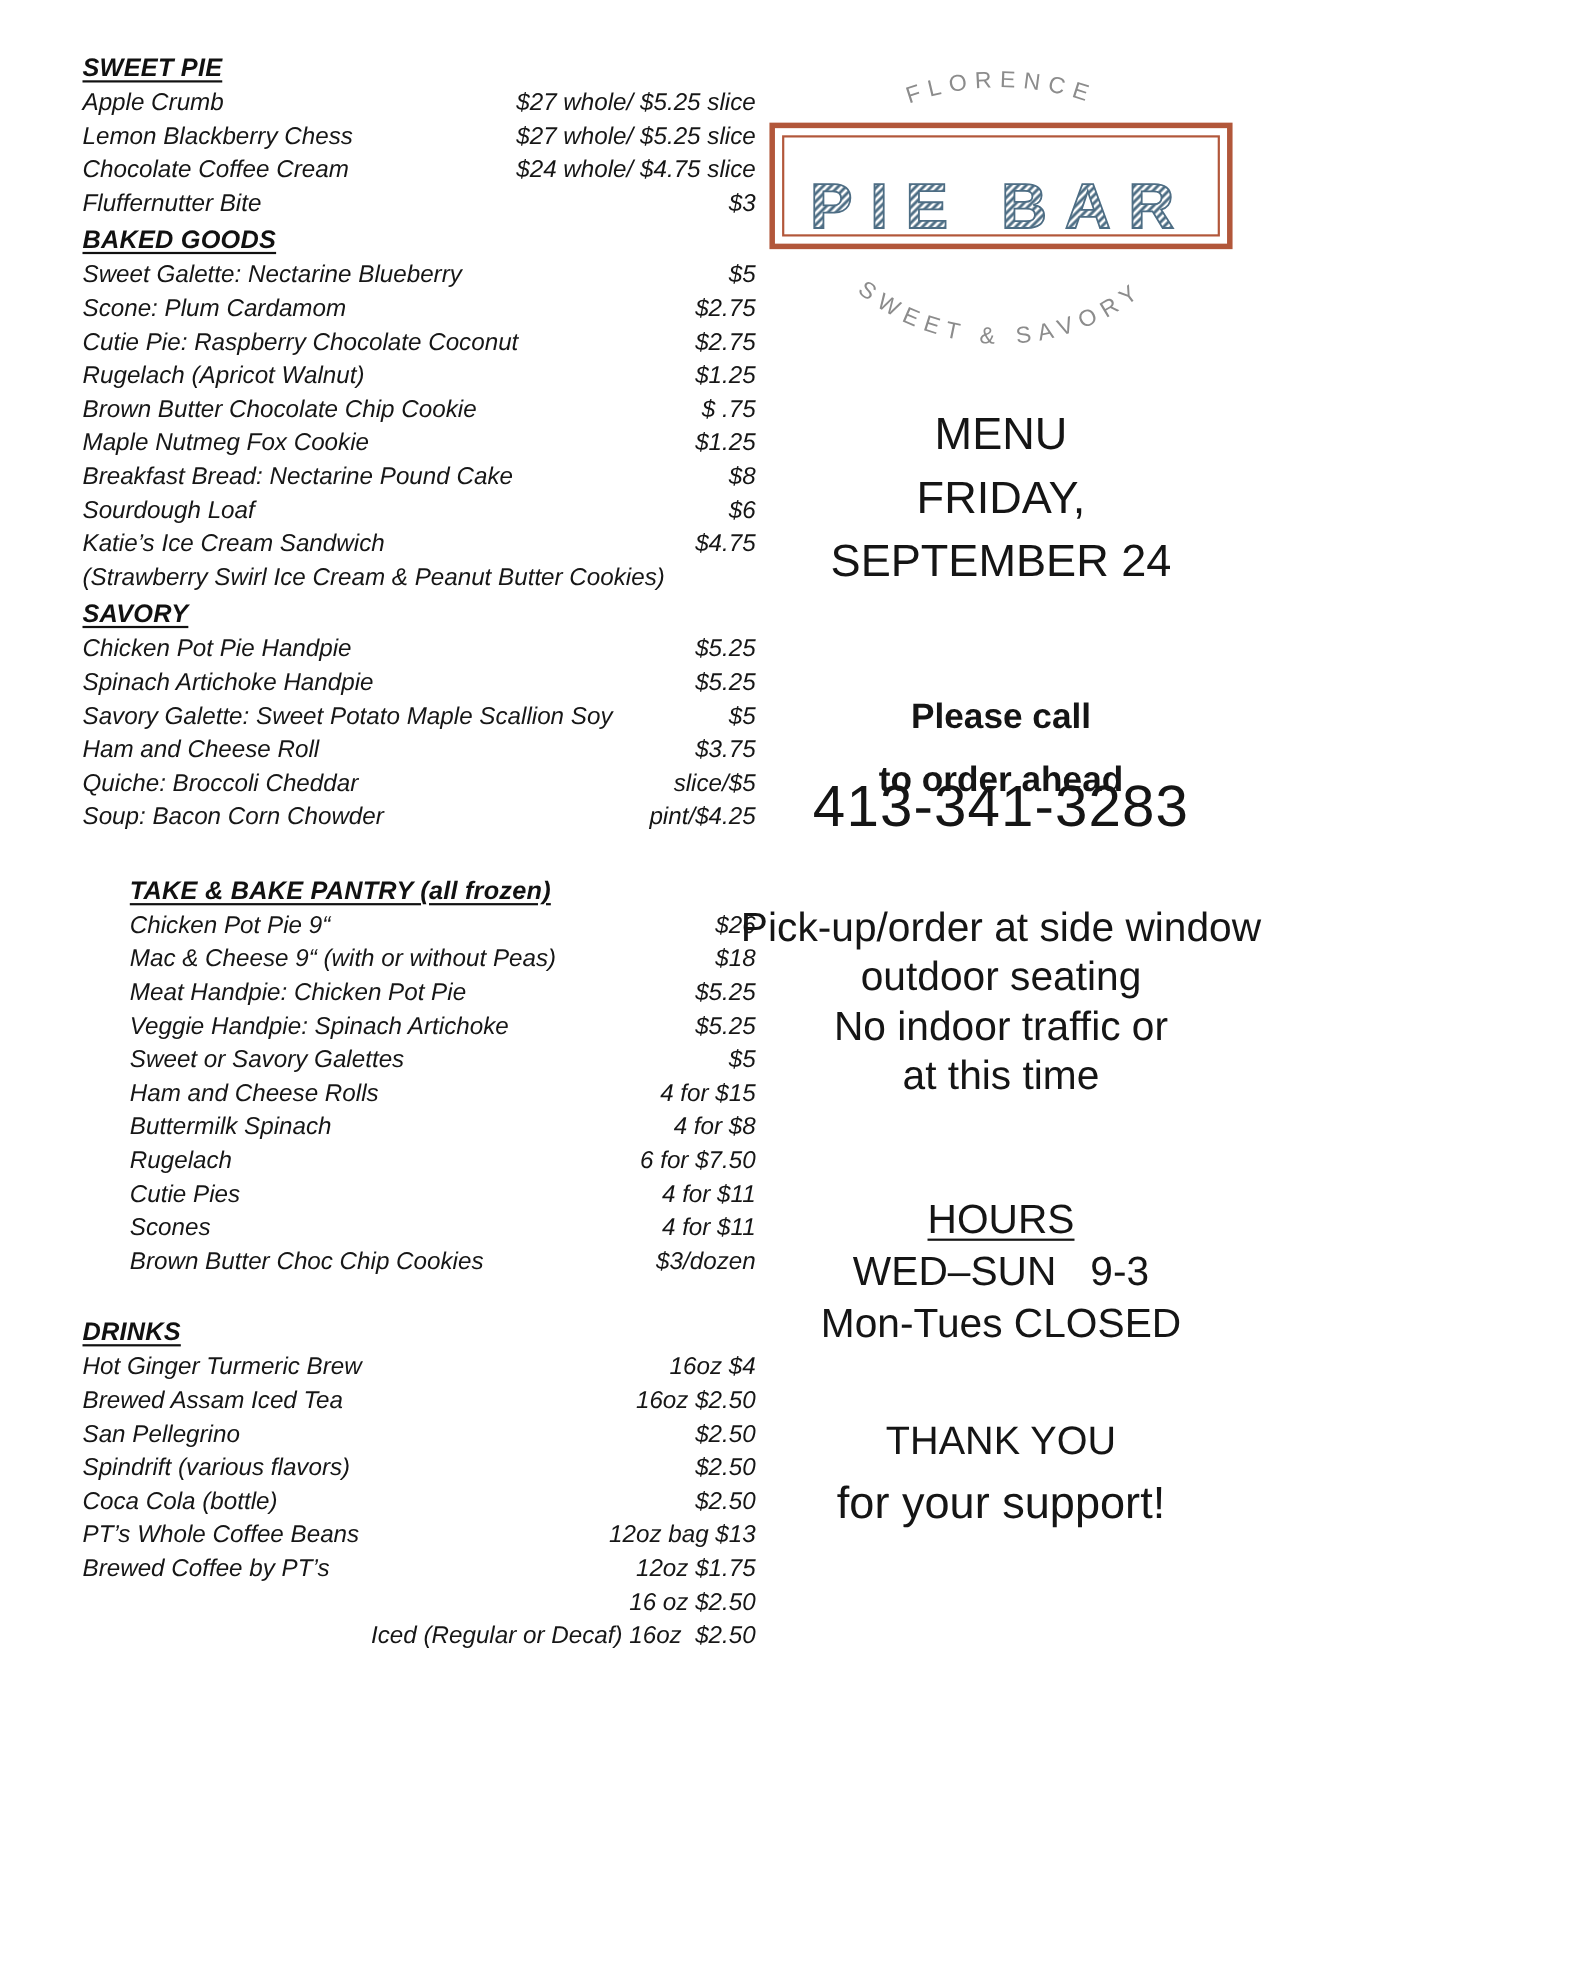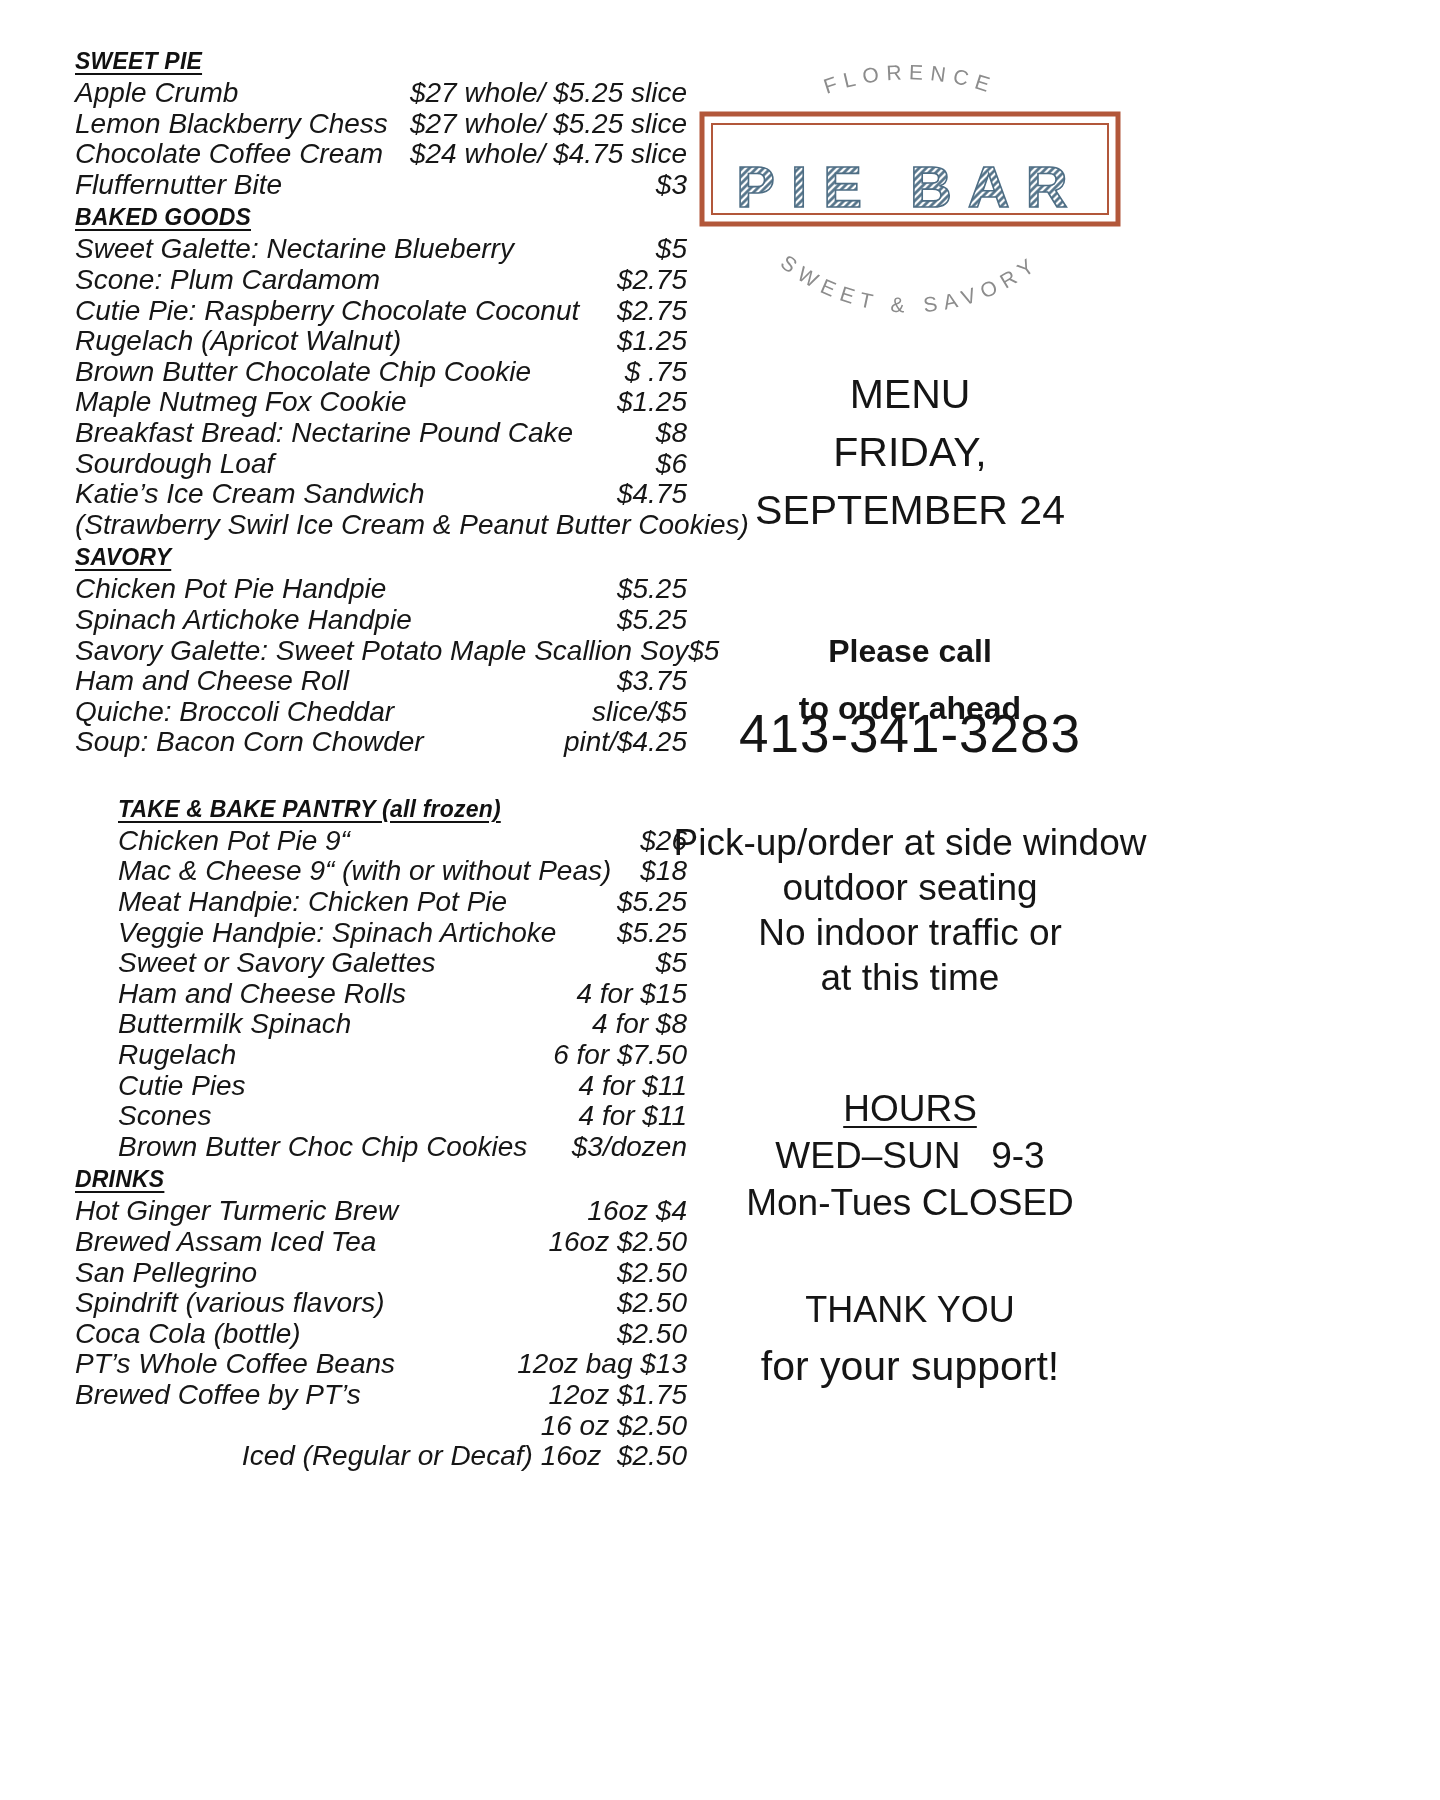--- a/index.html
+++ b/index.html
@@ -19,27 +19,27 @@
     margin:0;padding:0;
     font-size:23px;font-weight:bold;color:#111;
     line-height:34px;
     text-decoration:underline;
     text-decoration-thickness:2px;
     text-underline-offset:4px;
     letter-spacing:0.2px;
   }
   .menu-row{
     display:flex;justify-content:space-between;align-items:flex-start;
-    font-size:28px;line-height:30.6px;height:30.6px;
+    font-size:22px;line-height:30.6px;height:30.6px;
     white-space:nowrap;color:#161616;
   }
   .item-label{text-align:left;}
   .item-price{text-align:right;}
   #section-pantry{margin-top:34px;margin-left:43px;}
-  #section-drinks{margin-top:0;}
+  #section-drinks{margin-top:31px;}
   
   .rblock{
     position:absolute;left:660px;width:500px;
     text-align:center;color:#151515;
   }
   .logo-wrap{position:absolute;left:688px;top:28px;width:444px;height:310px;}
   .arc-text{
     font-family:"Liberation Sans", sans-serif;
     font-size:21px;letter-spacing:7px;font-weight:400;
   }

